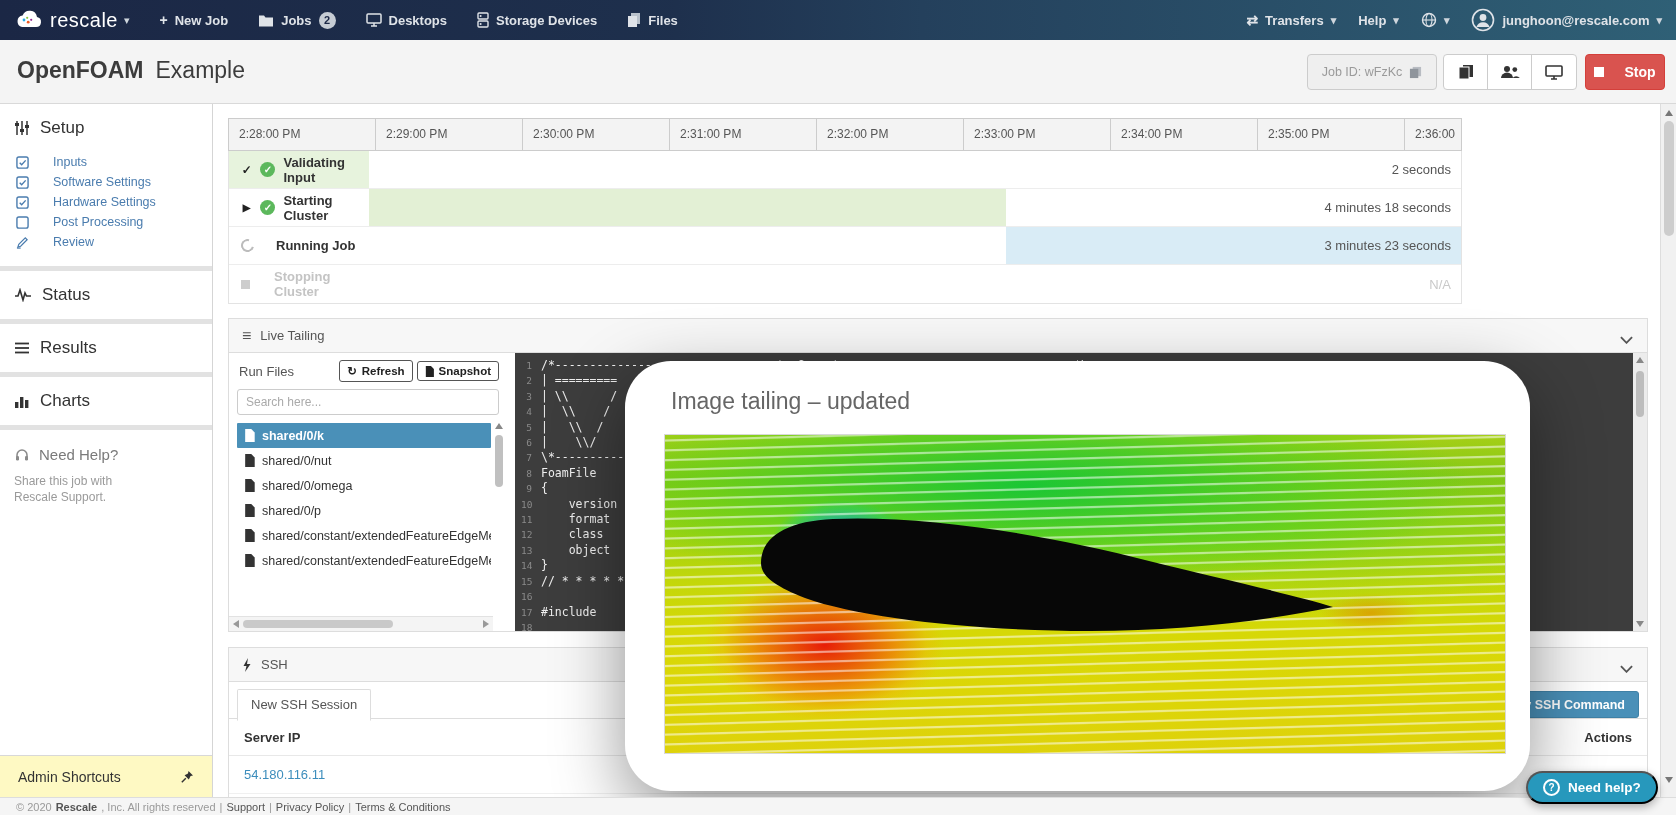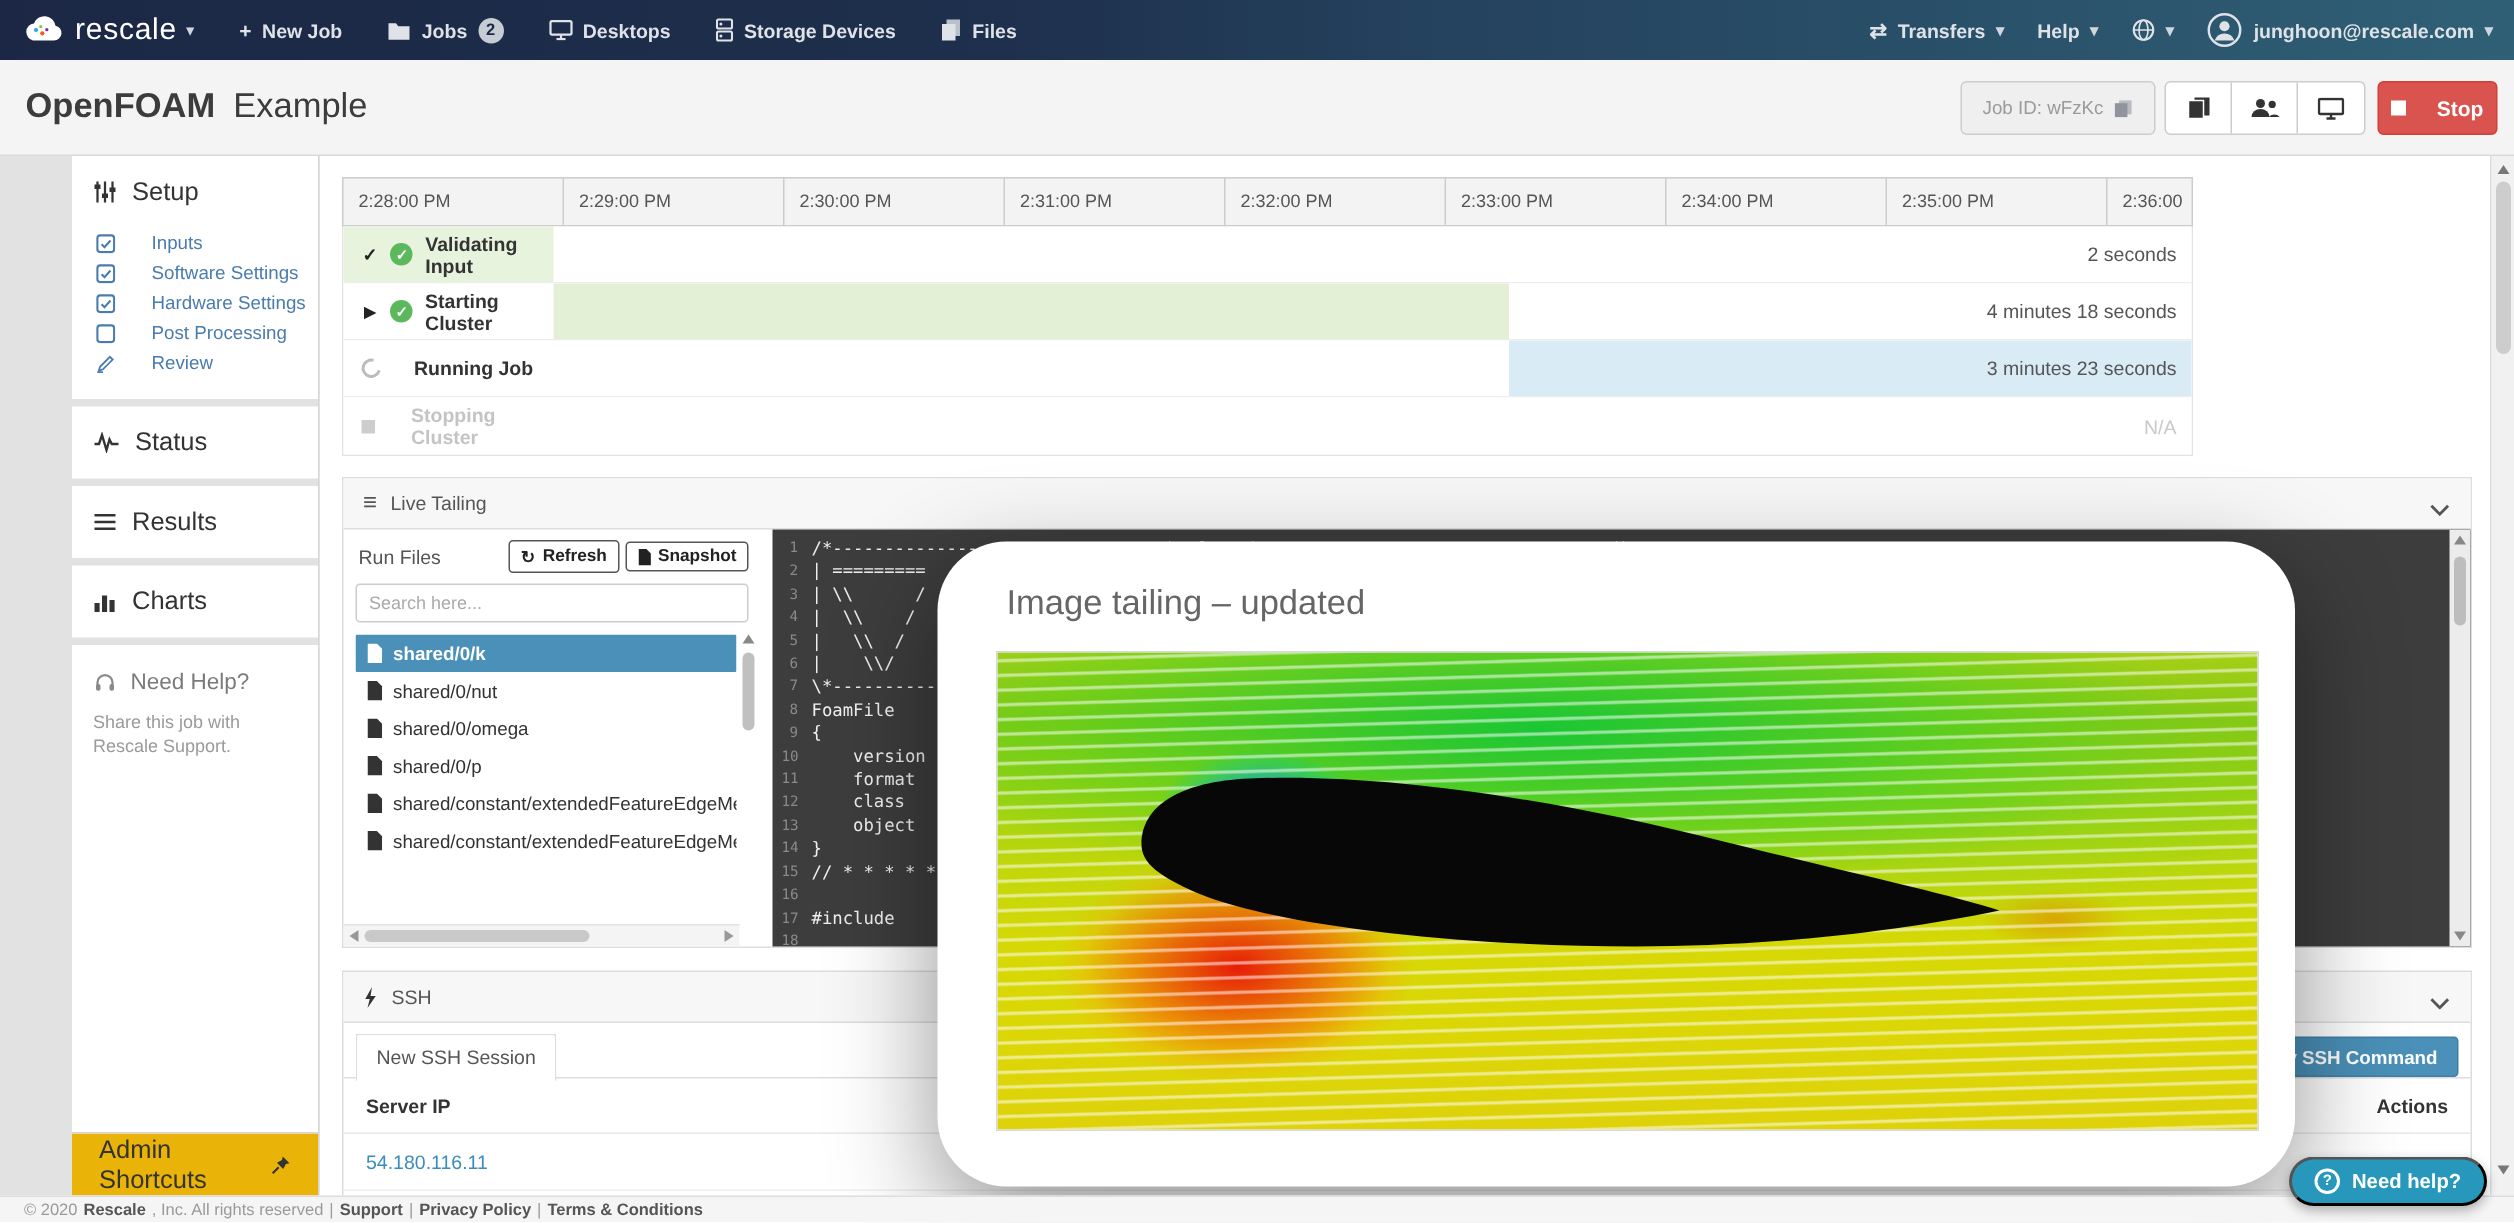--- a/index.html
+++ b/index.html
@@ -35,30 +35,30 @@
     border:1px solid #ccc; border-radius:4px; background:#fff; overflow:hidden; }
   .hbtn { width:44px; display:flex; align-items:center; justify-content:center; border-right:1px solid #ccc; cursor:pointer; }
   .hbtn:last-child { border-right:none; }
   .stop-btn { position:absolute; left:1585px; top:14px; width:80px; height:36px; background:#d9534f;
     border:1px solid #d43f3a; border-radius:4px; color:#fff; font-size:14px; font-weight:700;
     display:flex; align-items:center; justify-content:center; gap:20px; cursor:pointer; }
   .stop-sq { width:10px; height:10px; background:#fff; }
 
   
   .sidebar { position:absolute; left:0; top:104px; width:213px; height:693px; background:#e2e2e2;
-    border-right:1px solid #d5d5d5; display:flex; flex-direction:column;padding-left:48px; }
+    border-right:1px solid #d5d5d5; display:flex; flex-direction:column; }
   .side-sec { background:#fff; margin-bottom:5px; }
   .side-head { display:flex; align-items:center; gap:10px; padding:14px 14px; font-size:17px; color:#333; cursor:pointer; }
   .side-links { padding:0 0 14px 16px; }
   .side-link { display:flex; align-items:center; gap:24px; color:#4a7cae; font-size:12.5px; padding:3px 0; cursor:pointer; }
   .side-help { background:#fff; flex:1; padding:16px 14px; }
   .help-title { display:flex; align-items:center; gap:9px; color:#7a7a7a; font-size:15px; margin-bottom:10px; }
   .help-body { color:#9a9a9a; font-size:12px; line-height:1.35; width:135px; }
-  .admin-row { background:#eab308; border-top:1px solid #d8d8d8; height:42px; display:flex; align-items:center;
-    justify-content:space-between; padding:0 18px; font-size:17px; color:#333; cursor:pointer; }
+  .admin-row { background:#fef9c3; border-top:1px solid #d8d8d8; height:42px; display:flex; align-items:center;
+    justify-content:space-between; padding:0 18px; font-size:14px; color:#333; cursor:pointer; }
 
   
   .timeline { position:absolute; left:228px; top:118px; width:1234px; background:#fff; }
   .tl-head { display:flex; height:33px; }
   .tl-cell { width:147px; background:#f3f3f3; border:1px solid #ccc; border-right:none; font-size:12px;
     color:#555; line-height:31px; padding-left:10px; }
   .tl-cell:last-child { flex:1; border-right:1px solid #ccc; }
   .tl-body { border:1px solid #e3e3e3; border-top:none; }
   .tl-row { position:relative; height:38px; border-bottom:1px solid #ededed; background:#fff; }
   .tl-row:last-child { border-bottom:none; }
@@ -154,21 +154,21 @@
   .cfd::before { content:""; position:absolute; inset:-12px;
     background:repeating-linear-gradient(178.4deg, rgba(255,255,255,0) 0px, rgba(255,255,255,0) 6.5px,
       rgba(255,255,255,.52) 7.5px, rgba(255,255,255,.52) 8.6px, rgba(255,255,255,0) 9.8px); }
   .cfd svg { position:absolute; inset:0; }
 
   
   .footer { position:absolute; left:0; top:797px; width:1676px; height:18px; background:#f5f5f5;
     border-top:1px solid #ddd; display:flex; align-items:center; padding-left:16px; font-size:11px;
     color:#9a9a9a; gap:4px; z-index:45; }
   .footer b { color:#555; }
-  .footer .flink { color:#555; font-weight:700; cursor:pointer; }
+  .footer .flink { color:#555; font-weight:400; cursor:pointer; }
 
   .help-btn { position:absolute; left:1526px; top:771px; height:33px; border-radius:17px; background:#2798bc;
     color:#fff; display:flex; gap:8px; align-items:center; padding:0 15px; font-weight:700; font-size:13.5px;
     z-index:60; box-shadow:0 3px 8px rgba(0,0,0,.3); cursor:pointer; }
   .qcirc { width:17px; height:17px; border:2px solid #fff; border-radius:50%; font-size:10px; font-weight:700;
     display:flex; align-items:center; justify-content:center; }
 
   .vscroll { position:absolute; right:0; top:104px; width:16px; height:693px; background:#f1f1f1;
     border-left:1px solid #ddd; z-index:44; }
   .vscroll .tri-up { margin-top:6px; border-bottom-color:#777; }

